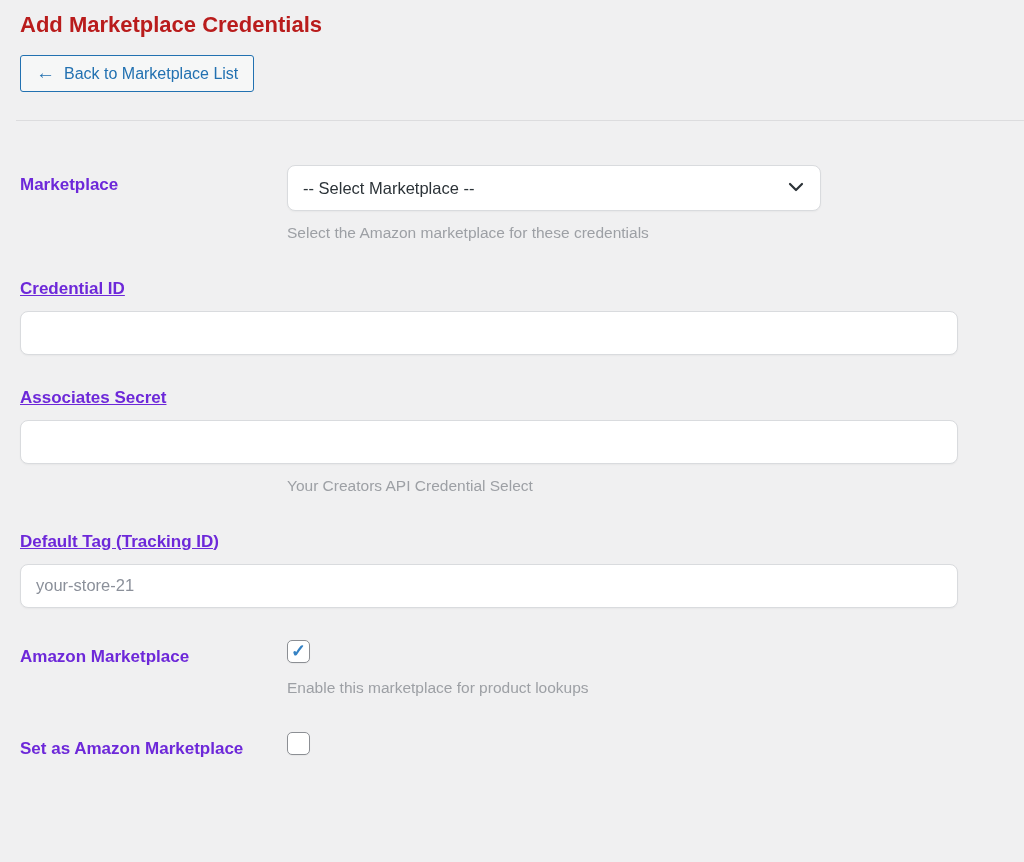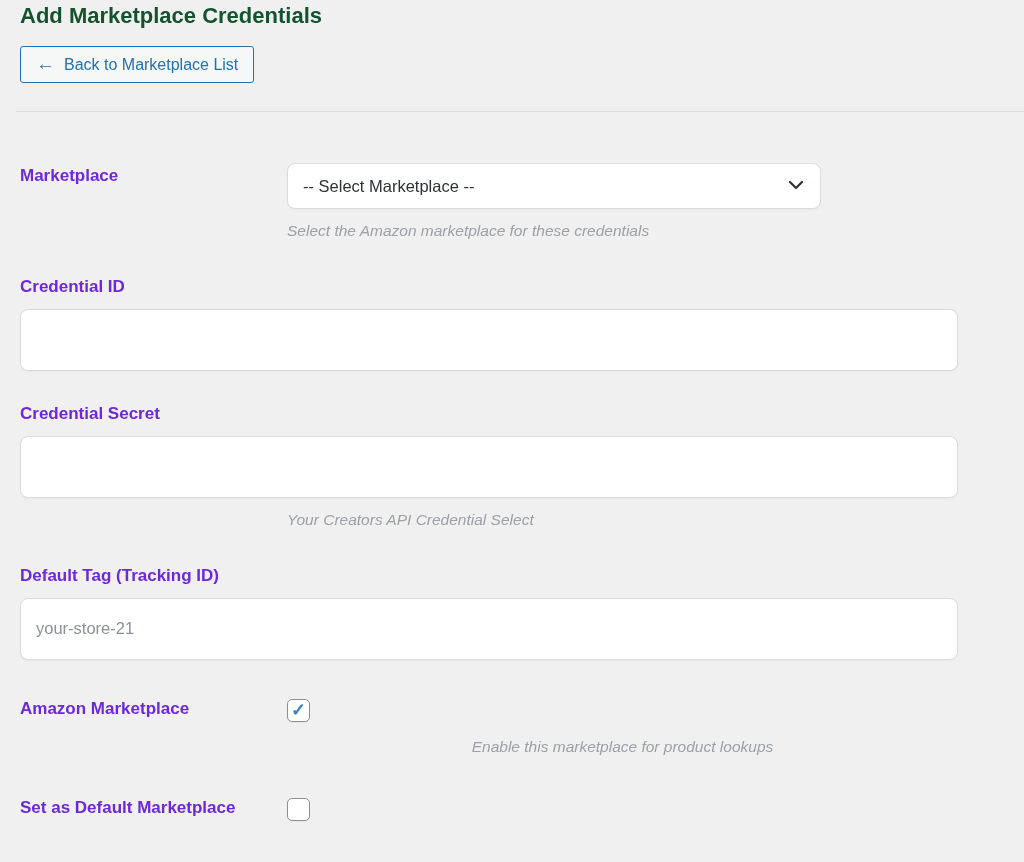--- a/index.html
+++ b/index.html
@@ -6,22 +6,22 @@
   html, body { margin: 0; padding: 0; }
   body {
     width: 1024px; height: 862px; overflow: hidden;
     background: #f0f0f1;
     font-family: "Liberation Sans", sans-serif;
     color: #1d2327;
   }
   .container { padding: 0 66px 0 20px; }
 
   .page-title {
-    margin: 3px 0 0 0;
-    font-size: 22px; font-weight: 700; color: #14532d;
+    margin: 12px 0 0 0;
+    font-size: 22px; font-weight: 700; color: #b91c1c;
     line-height: 1.2;
   }
 
   .back-btn {
     margin-top: 17px;
     display: inline-flex; align-items: center; gap: 9px;
     background: #f6f7f7;
     border: 1px solid #2271b1; border-radius: 3px;
     color: #2271b1; font-size: 16px;
     padding: 0 15px; height: 37px;
@@ -32,55 +32,55 @@
 
   .divider {
     border: 0; border-top: 1px solid #dcdcde;
     margin: 28px -66px 0 -4px;
   }
 
   .form-row { margin-top: 44px; }
   .row-flex { display: flex; align-items: flex-start; }
   .label-col { width: 267px; flex: 0 0 267px; padding-top: 10px; }
   .field-label { font-size: 17px; font-weight: 700; color: #6d28d9; }
-  .block-label { display: block; margin-top: 33px; }
+  .block-label { display: block; margin-top: 33px; text-decoration: underline; }
 
-  .control-col { flex: 1 1 auto; margin-top: 7px; }
+  .control-col { flex: 1 1 auto; }
 
   .select-wrap { position: relative; width: 534px; }
   select.wp-select {
     width: 534px; height: 46px;
     padding: 0 44px 0 15px;
     font-size: 16.5px; color: #2c3338;
     font-family: "Liberation Sans", sans-serif;
     background: #ffffff;
     border: 1px solid #d9dbde; border-radius: 8px;
     appearance: none; -webkit-appearance: none;
     box-shadow: 0 1px 2px rgba(0,0,0,0.04);
   }
   .chevron {
     position: absolute; right: 17px; top: 16px;
     width: 16px; height: 12px; pointer-events: none;
   }
 
   .text-input {
-    display: block; width: 100%; height: 62px;
+    display: block; width: 100%; height: 44px;
     margin-top: 12px;
     padding: 0 15px;
     font-size: 16.5px; color: #2c3338;
     font-family: "Liberation Sans", sans-serif;
     background: #ffffff;
     border: 1px solid #d9dbde; border-radius: 8px;
     box-shadow: 0 1px 2px rgba(0,0,0,0.04);
   }
   .text-input::placeholder { color: #8b909a; opacity: 1; }
 
   .help-text {
     margin-top: 9px;
-    font-size: 15.5px; font-style: italic;
+    font-size: 15.5px; 
     color: #9da0a5; line-height: 1.65;
   }
   .help-indent { margin-left: 267px; }
   .help-wrap { max-width: 605px; }
 
   .checkbox-row { margin-top: 32px; }
   .checkbox-row .label-col { padding-top: 7px; }
   input.wp-checkbox {
     appearance: none; -webkit-appearance: none;
     width: 23px; height: 23px; margin: 0;
@@ -88,21 +88,21 @@
     border: 1px solid #8c8f94; border-radius: 5px;
     position: relative; cursor: pointer;
     box-shadow: 0 1px 1px rgba(0,0,0,0.04);
   }
   input.wp-checkbox:checked::before {
     content: "\2713";
     position: absolute; left: 0; right: 0; top: -1px; bottom: 0;
     display: flex; align-items: center; justify-content: center;
     color: #3582c4; font-size: 18px; font-weight: 700;
   }
-  .checkbox-row .help-text { margin-top: 8px; text-align: center; }
+  .checkbox-row .help-text { margin-top: 8px; }
 </style>
 </head>
 <body>
 
 <div class="container">
 
   <h1 class="page-title">Add Marketplace Credentials</h1>
 
   <button class="back-btn">
     <span class="back-arrow">←</span>
@@ -127,21 +127,21 @@
       </div>
       <div class="help-text">Select the Amazon marketplace for these credentials</div>
     </div>
   </div>
 
   
   <label class="field-label block-label">Credential ID</label>
   <input type="text" class="text-input" style="">
 
   
-  <label class="field-label block-label">Credential Secret</label>
+  <label class="field-label block-label">Associates Secret</label>
   <input type="text" class="text-input" style="">
   <div class="help-text help-indent">Your Creators API Credential Select</div>
 
   
   <label class="field-label block-label">Default Tag (Tracking ID)</label>
   <input type="text" class="text-input" placeholder="your-store-21" style="">
 
   
   <div class="checkbox-row row-flex">
     <div class="label-col">
@@ -149,21 +149,21 @@
     </div>
     <div class="control-col">
       <input type="checkbox" class="wp-checkbox" checked="" style="">
       <div class="help-text">Enable this marketplace for product lookups</div>
     </div>
   </div>
 
   
   <div class="checkbox-row row-flex">
     <div class="label-col">
-      <span class="field-label">Set as Default Marketplace</span>
+      <span class="field-label">Set as Amazon Marketplace</span>
     </div>
     <div class="control-col">
       <input type="checkbox" class="wp-checkbox" style="">
       
     </div>
   </div>
 
   
   
 

